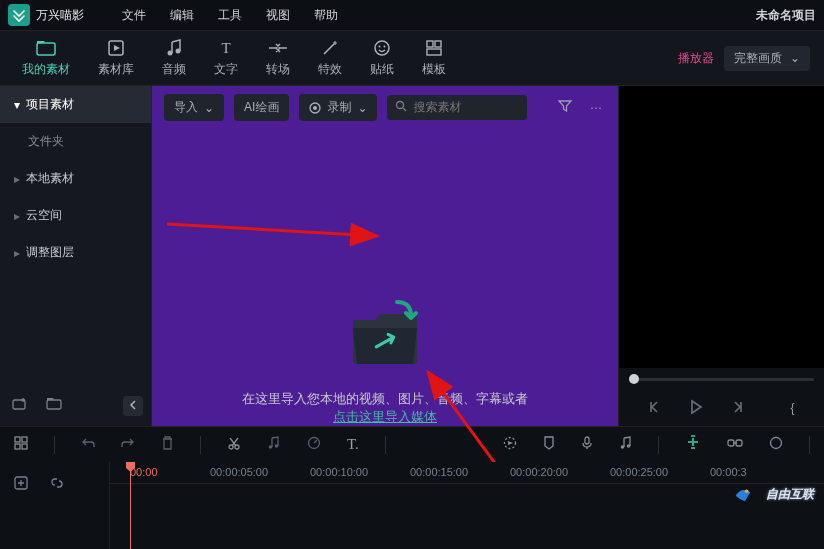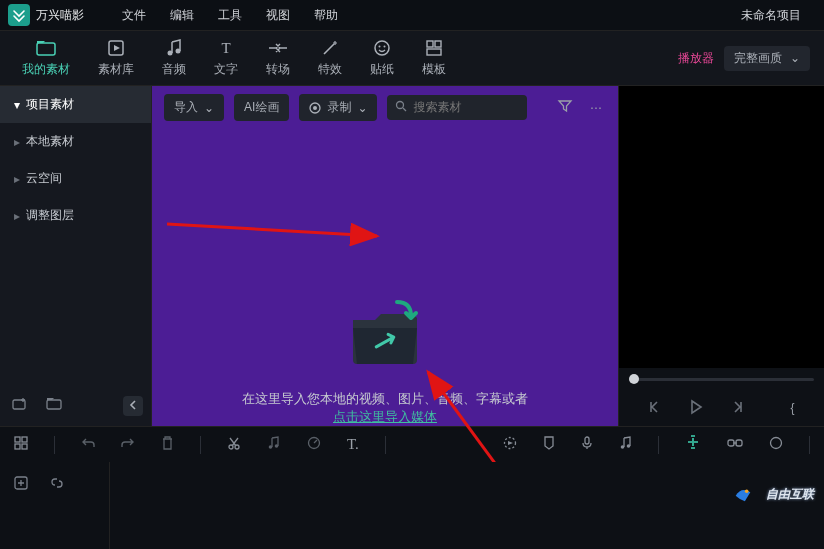--- a/index.html
+++ b/index.html
@@ -1,21 +1,21 @@
 <!DOCTYPE html>
 <html><head>
 <meta charset="utf-8">
 <style>
   * { box-sizing: border-box; margin: 0; padding: 0; }
   body { font-family: "Microsoft YaHei", sans-serif; background: #1a1d24; color: #abb0b8; font-size: 12px; width: 824px; height: 549px; overflow: hidden; }
   .menubar { height: 30px; display: flex; align-items: center; padding: 0 8px; background: #0c0f14; color: #d0d3d8; }
   .menubar .logo { width: 22px; height: 22px; background: #1c9e8c; border-radius: 4px; display:flex; align-items:center; justify-content:center; margin-right: 6px; }
   .menubar .app-name { font-size: 12px; margin-right: 26px; color:#e6e8ea;text-align:right; }
   .menubar .mitem { margin: 0 12px; font-size: 12px; cursor:pointer; }
-  .menubar .project-title { margin-left: auto; margin-right: 15px; font-size: 12px; }
+  .menubar .project-title { margin-left: auto; margin-right: 0; font-size: 12px; font-weight: bold; }
 
   .toolbar { height: 56px; background: #13161c; border-top:1px solid #222; border-bottom:1px solid #222; display:flex; align-items:center; padding: 0 8px; }
   .tool-tabs { display:flex; gap: 28px; padding: 0 14px; }
   .tool-tab { display:flex; flex-direction:column; align-items:center; gap:3px; font-size:12px; color:#abb0b8; cursor:pointer; }
   .tool-tab.active { color:#4ad1b5; }
   .tool-tab .ticon { width:20px; height:20px; display:flex; align-items:center; justify-content:center; }
   .right-side { margin-left:auto; display:flex; align-items:center; gap:10px; padding-right:6px; }
   .select-like { background:#22262e; border-radius:4px; padding:4px 10px; font-size:12px; display:flex; align-items:center; gap:8px; }
 
   .midrow { display:flex; height: 340px; }
@@ -165,20 +165,23 @@
     </div>
   </div>
 </div>
 
 <div class="midrow">
 
   <div class="sidebar">
     <div class="side-item active">
       <span>▾</span>
       <span>项目素材</span>
+    </div>
+    <div class="side-item sub">
+      <span>文件夹</span>
     </div>
     <div class="side-item">
       <span style="color:#6a7079;">▸</span>
       <span>本地素材</span>
     </div>
     <div class="side-item">
       <span style="color:#6a7079;">▸</span>
       <span>云空间</span>
     </div>
     <div class="side-item">
@@ -360,20 +363,32 @@
 <div class="timeline">
   <div class="tl-left">
     <span class="iconbtn"><svg width="14" height="14" viewBox="0 0 14 14">
           <rect x="1" y="1" width="12" height="12" rx="2" fill="none" stroke="#7a808a" stroke-width="1.3"></rect>
           <path d="M7 4 L7 10 M4 7 L10 7" stroke="#7a808a" stroke-width="1.3"></path>
         </svg></span>
     <span class="iconbtn"><svg width="14" height="14" viewBox="0 0 14 14">
           <path d="M5 9 Q2 9 2 6 Q2 3 5 3 L7 3 M9 5 Q12 5 12 8 Q12 11 9 11 L7 11" stroke="#7a808a" stroke-width="1.3" fill="none"></path>
         </svg></span>
   </div>
+  <div class="tl-body">
+    <div class="ruler">
+      <span class="mark" style="left:20px; color:#e8705f;">00:00</span>
+      <span class="mark" style="left:100px;">00:00:05:00</span>
+      <span class="mark" style="left:200px;">00:00:10:00</span>
+      <span class="mark" style="left:300px;">00:00:15:00</span>
+      <span class="mark" style="left:400px;">00:00:20:00</span>
+      <span class="mark" style="left:500px;">00:00:25:00</span>
+      <span class="mark" style="left:600px;">00:00:3</span>
+    </div>
+    <div class="playhead" style="left:20px;"></div>
+  </div>
 
   <div class="watermark">
     <svg class="w-icon" viewBox="0 0 24 24">
         <path d="M4 14 Q10 4 20 10 L14 20 Q8 18 4 14 Z" fill="#2a7de1"></path>
         <circle cx="16" cy="9" r="2" fill="#f5a623"></circle>
       </svg>
     <span>自由互联</span>
   </div>
 </div>
 

